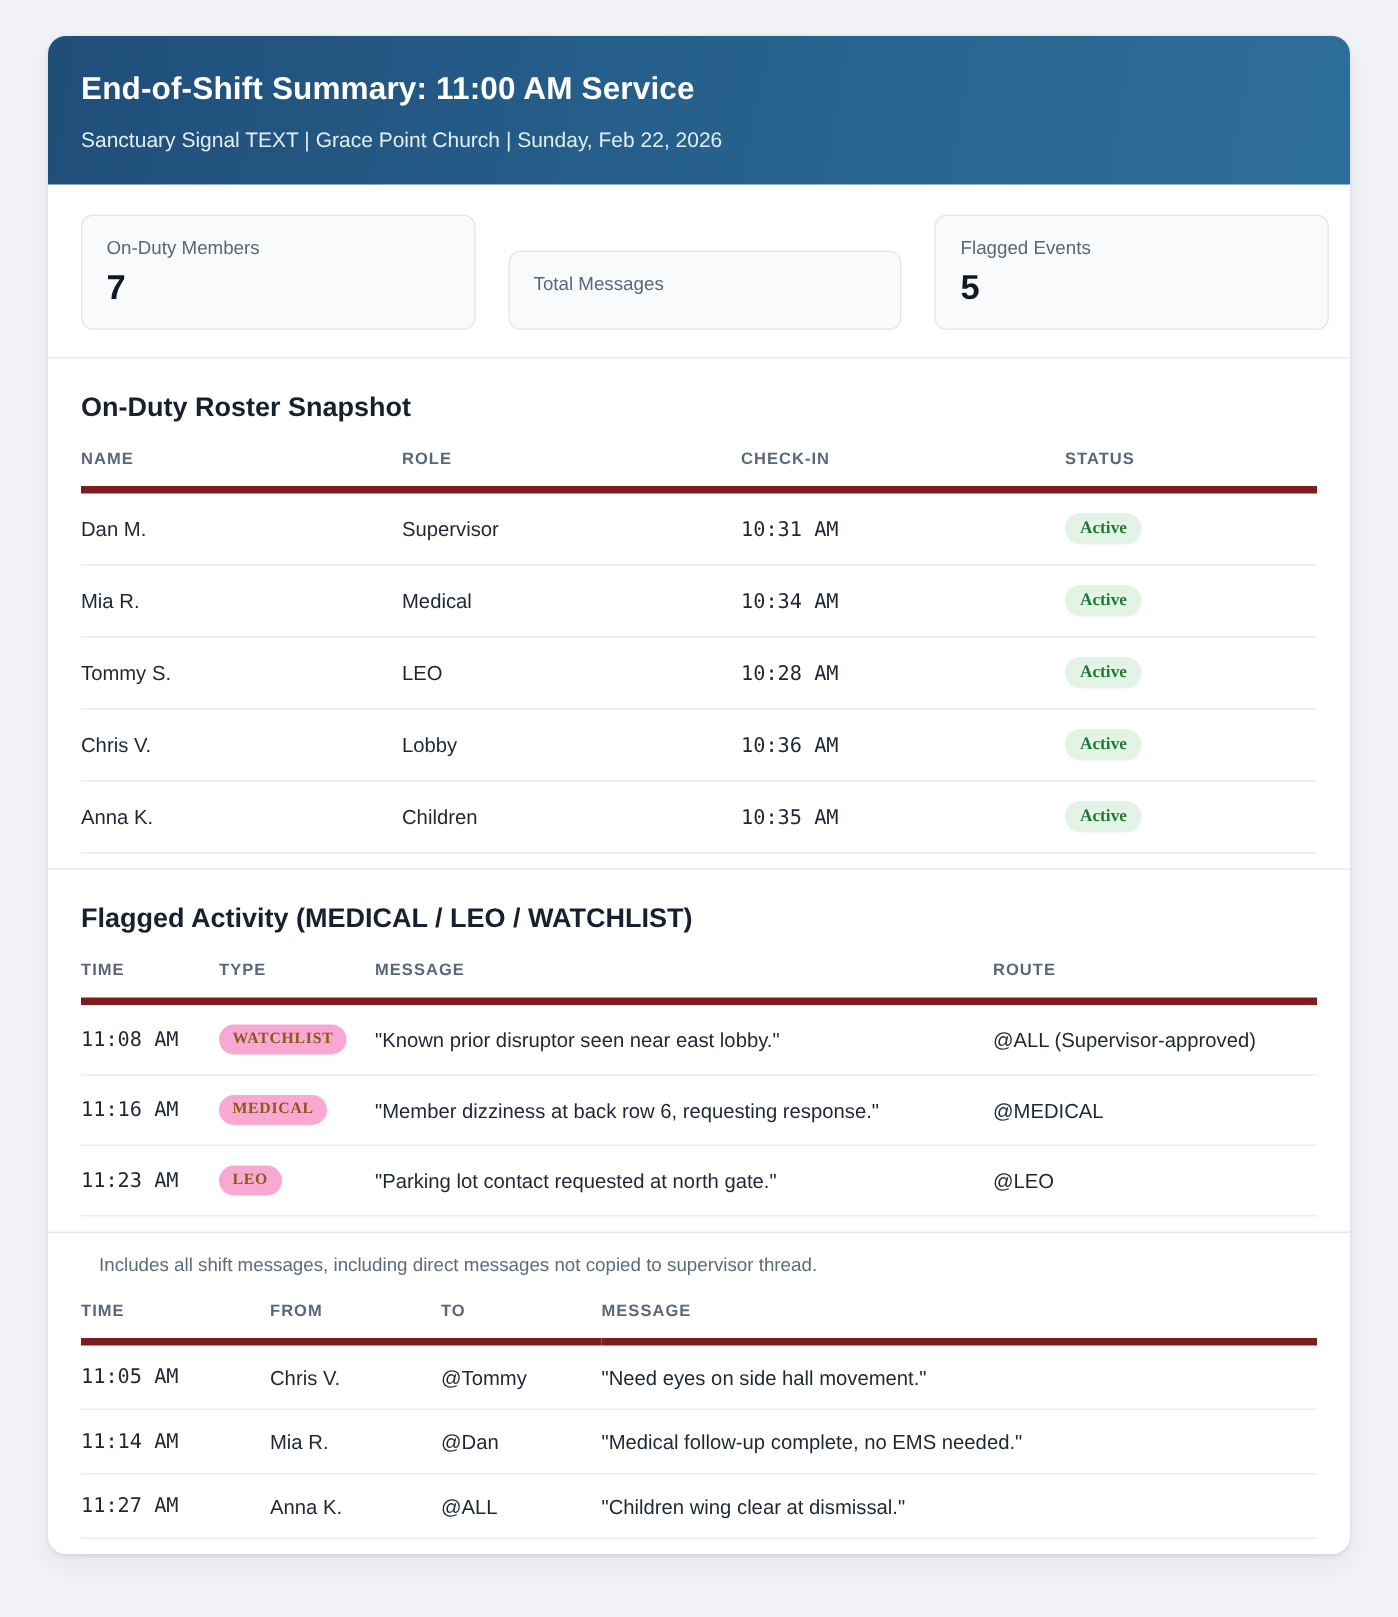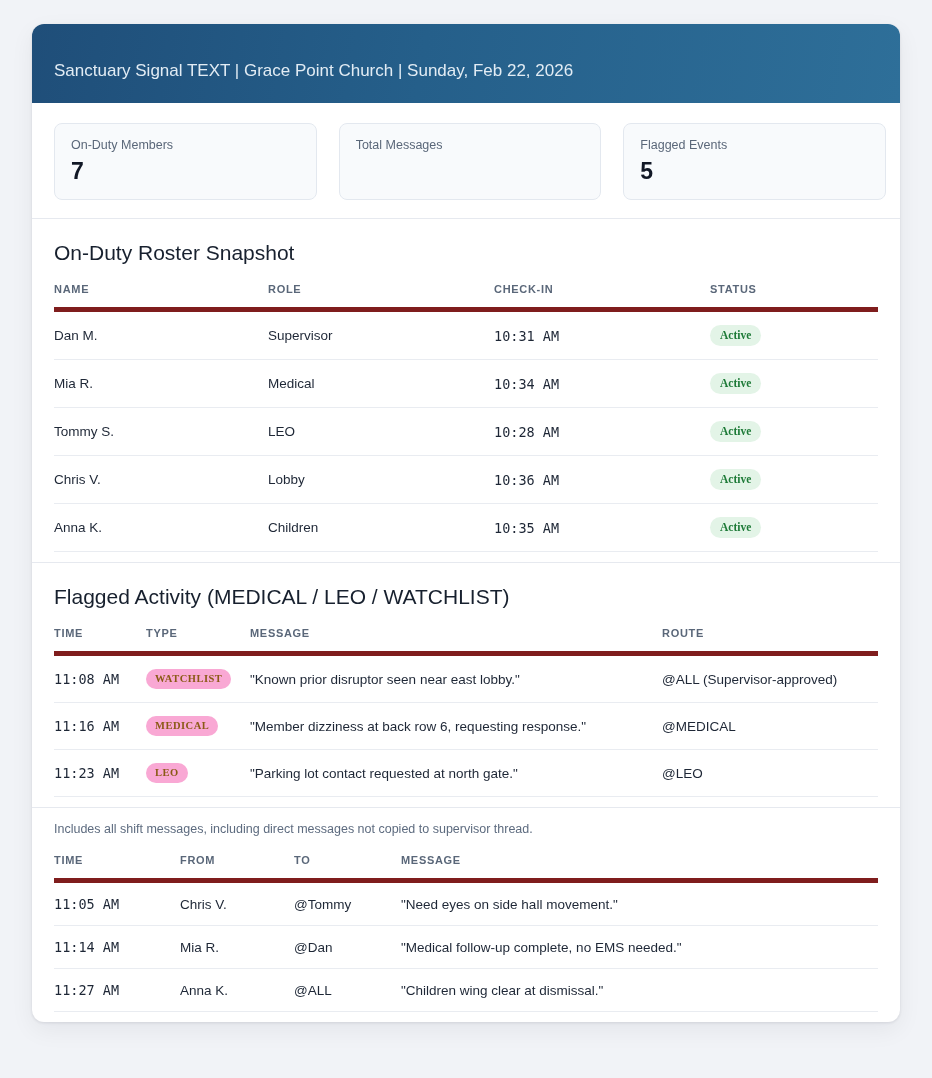--- a/index.html
+++ b/index.html
@@ -35,29 +35,30 @@
   .doc-title {
     margin: 0;
     color: #ffffff;
     font-size: 21px;
     font-weight: bold;
     letter-spacing: 0.1px;
   }
   .doc-subtitle {
     margin: 13px 0 0 0;
     color: #e2ecf4;
-    font-size: 17px;
+    font-size: 14px;
     font-weight: normal;
   }
 
   
   .stats-row {
     display: flex;
     gap: 22px;
     padding: 20px 14px 18px 22px;
+    align-items: flex-end;
   }
   .stat-card {
     flex: 1 1 0;
     background: #f8fafc;
     border: 1px solid #e3e8ef;
     border-radius: 8px;
     padding: 14px 16px 16px 16px;
   }
   .stat-label {
     font-size: 12.5px;
@@ -72,26 +73,26 @@
     line-height: 1.05;
   }
 
   
   .section {
     border-top: 1px solid #e6e9ef;
     padding: 22px 22px 10px 22px;
   }
   .section-title {
     margin: 0 0 18px 0;
-    font-size: 21px;
-    font-weight: normal;
+    font-size: 18px;
+    font-weight: bold;
     color: #17202e;
   }
   .section-note {
-    margin: -8px 0 18px 0;
+    margin: -8px 0 18px 12px;
     font-size: 12.5px;
     color: #5d6b7f;
   }
 
   
   table.data {
     width: 100%;
     border-collapse: collapse;
     table-layout: fixed;
   }
@@ -160,20 +161,21 @@
     padding: 4px 9px 5px 9px;
   }
 </style>
 </head>
 <body>
 
 <div class="page">
   <div class="doc-card">
 
     <div class="doc-header">
+      <h1 class="doc-title">End-of-Shift Summary: 11:00 AM Service</h1>
       <p class="doc-subtitle">Sanctuary Signal TEXT | Grace Point Church | Sunday, Feb 22, 2026</p>
     </div>
 
     <div class="stats-row">
       <div class="stat-card">
         <div class="stat-label">On-Duty Members</div>
         <div class="stat-value">7</div>
       </div>
       <div class="stat-card">
         <div class="stat-label">Total Messages</div>

